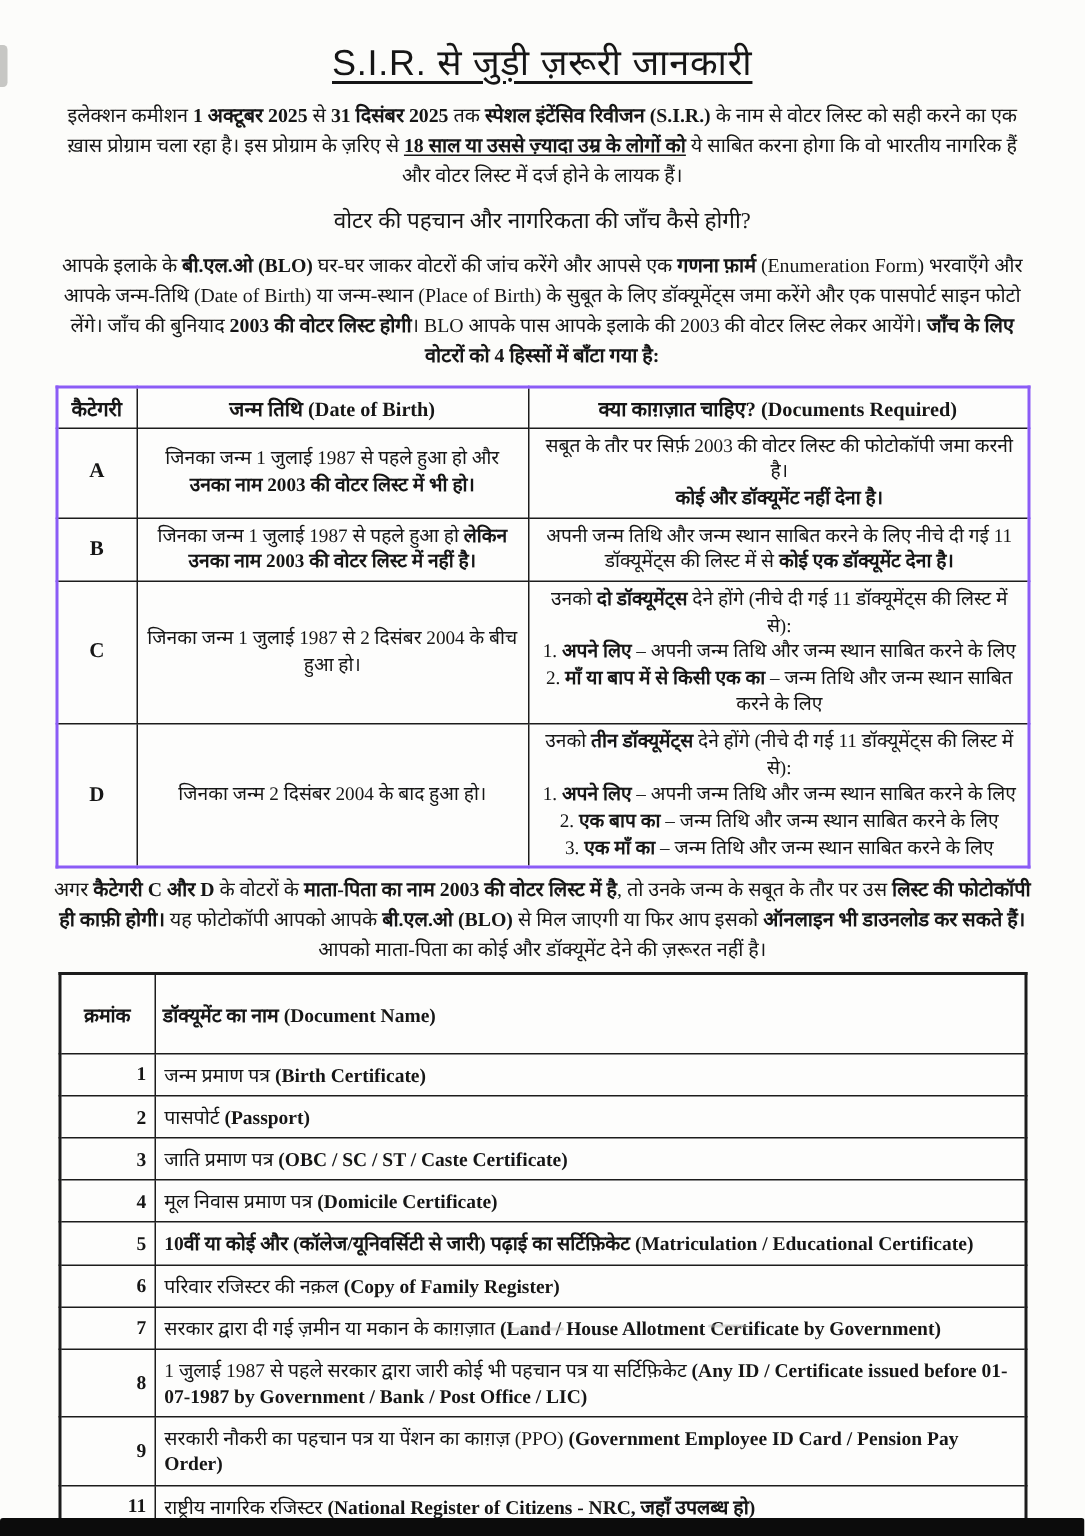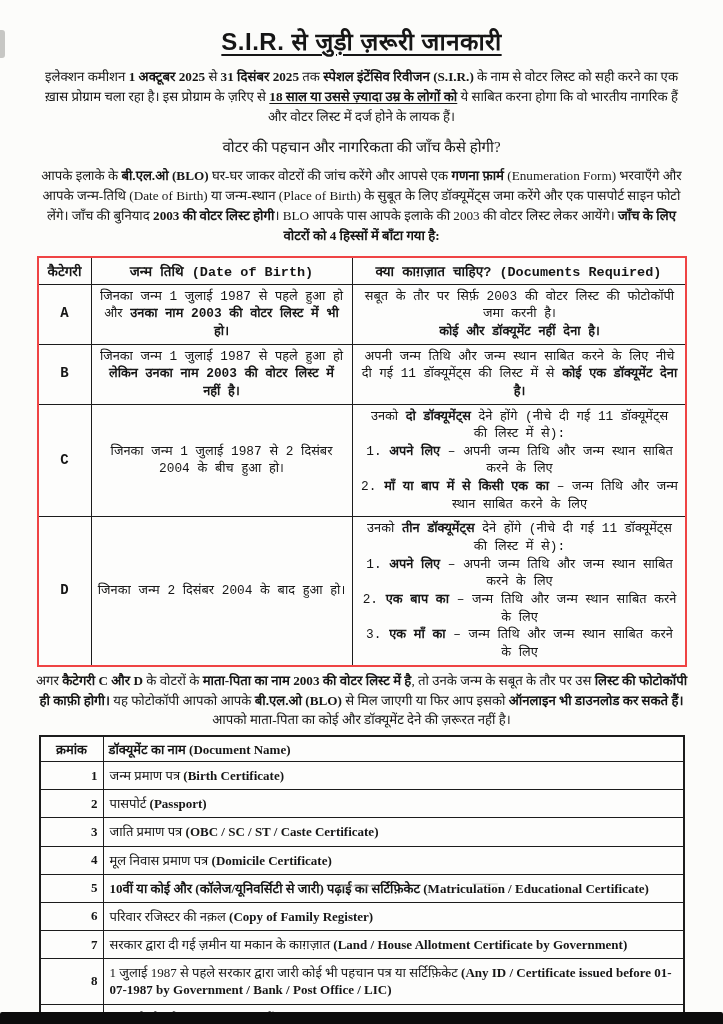--- a/index.html
+++ b/index.html
@@ -11,46 +11,46 @@
     font-family: "Liberation Serif", "DejaVu Serif", serif;
     -webkit-font-smoothing: antialiased;
   }
   .page { padding: 20px 34px 0 34px; }
   .b { font-weight: bold; }
   .u { text-decoration: underline; text-underline-offset: 2px; }
 
   .doc-title {
     text-align: center;
     font-family: "Liberation Sans", "DejaVu Sans", sans-serif;
-    font-weight: bold; font-size: 24px; letter-spacing: 0.5px;
+    font-weight: normal; font-size: 24px; letter-spacing: 0.5px;
     margin: 4px 0 0 0;
     text-decoration: underline; text-underline-offset: 4px; text-decoration-thickness: 2px;
   }
   .para {
     text-align: center; font-size: 13.2px; line-height: 1.5;
     margin: 10px auto 0 auto; max-width: 658px;
   }
   .sec-heading {
     text-align: center; font-weight: normal; font-size: 15px;
     margin: 10px 0 0 0;
   }
   .sec-heading.small { font-size: 14.5px; }
 
   table { border-collapse: collapse; margin: 10px auto 0 auto; background: #fdfdfc; }
-  .cat-table { width: 650px; border: 2px solid #ef4444; font-family: Liberation Mono, monospace; }
+  .cat-table { width: 650px; border: 2px solid #8b5cf6; }
   .cat-table th, .cat-table td { border: 1.5px solid #1c1c1c; }
   .cat-table th { font-size: 13.5px; padding: 4px 4px; }
   .cat-table td { font-size: 12.8px; line-height: 1.38; padding: 3px 6px; vertical-align: middle; }
   .cat-table td.cat { text-align: center; font-weight: bold; font-size: 14px; width: 40px; }
   .cat-table td.dob { text-align: center; width: 248px; }
   .cat-table td.docs { text-align: center; padding-left: 8px; }
 
   .doc-table { width: 646px; border: 2px solid #1c1c1c; }
   .doc-table th, .doc-table td { border: 1.5px solid #1c1c1c; font-size: 13px; }
-  .doc-table th { padding: 3px 5px; text-align: left; }
+  .doc-table th { padding: 17px 5px; text-align: left; }
   .doc-table th.num-h { text-align: center; width: 52px; }
   .doc-table td.num { text-align: right; padding: 3px 5px 3px 2px; font-weight: bold; }
   .doc-table td.name { text-align: left; padding: 5px 6px; line-height: 1.32; }
 
   .bottom-bar {
     position: absolute; left: 0; right: 0; bottom: 0; height: 12px;
     background: #0c0c0c;
     border-radius: 2px 2px 0 0;
   }
   .smudge-left {

